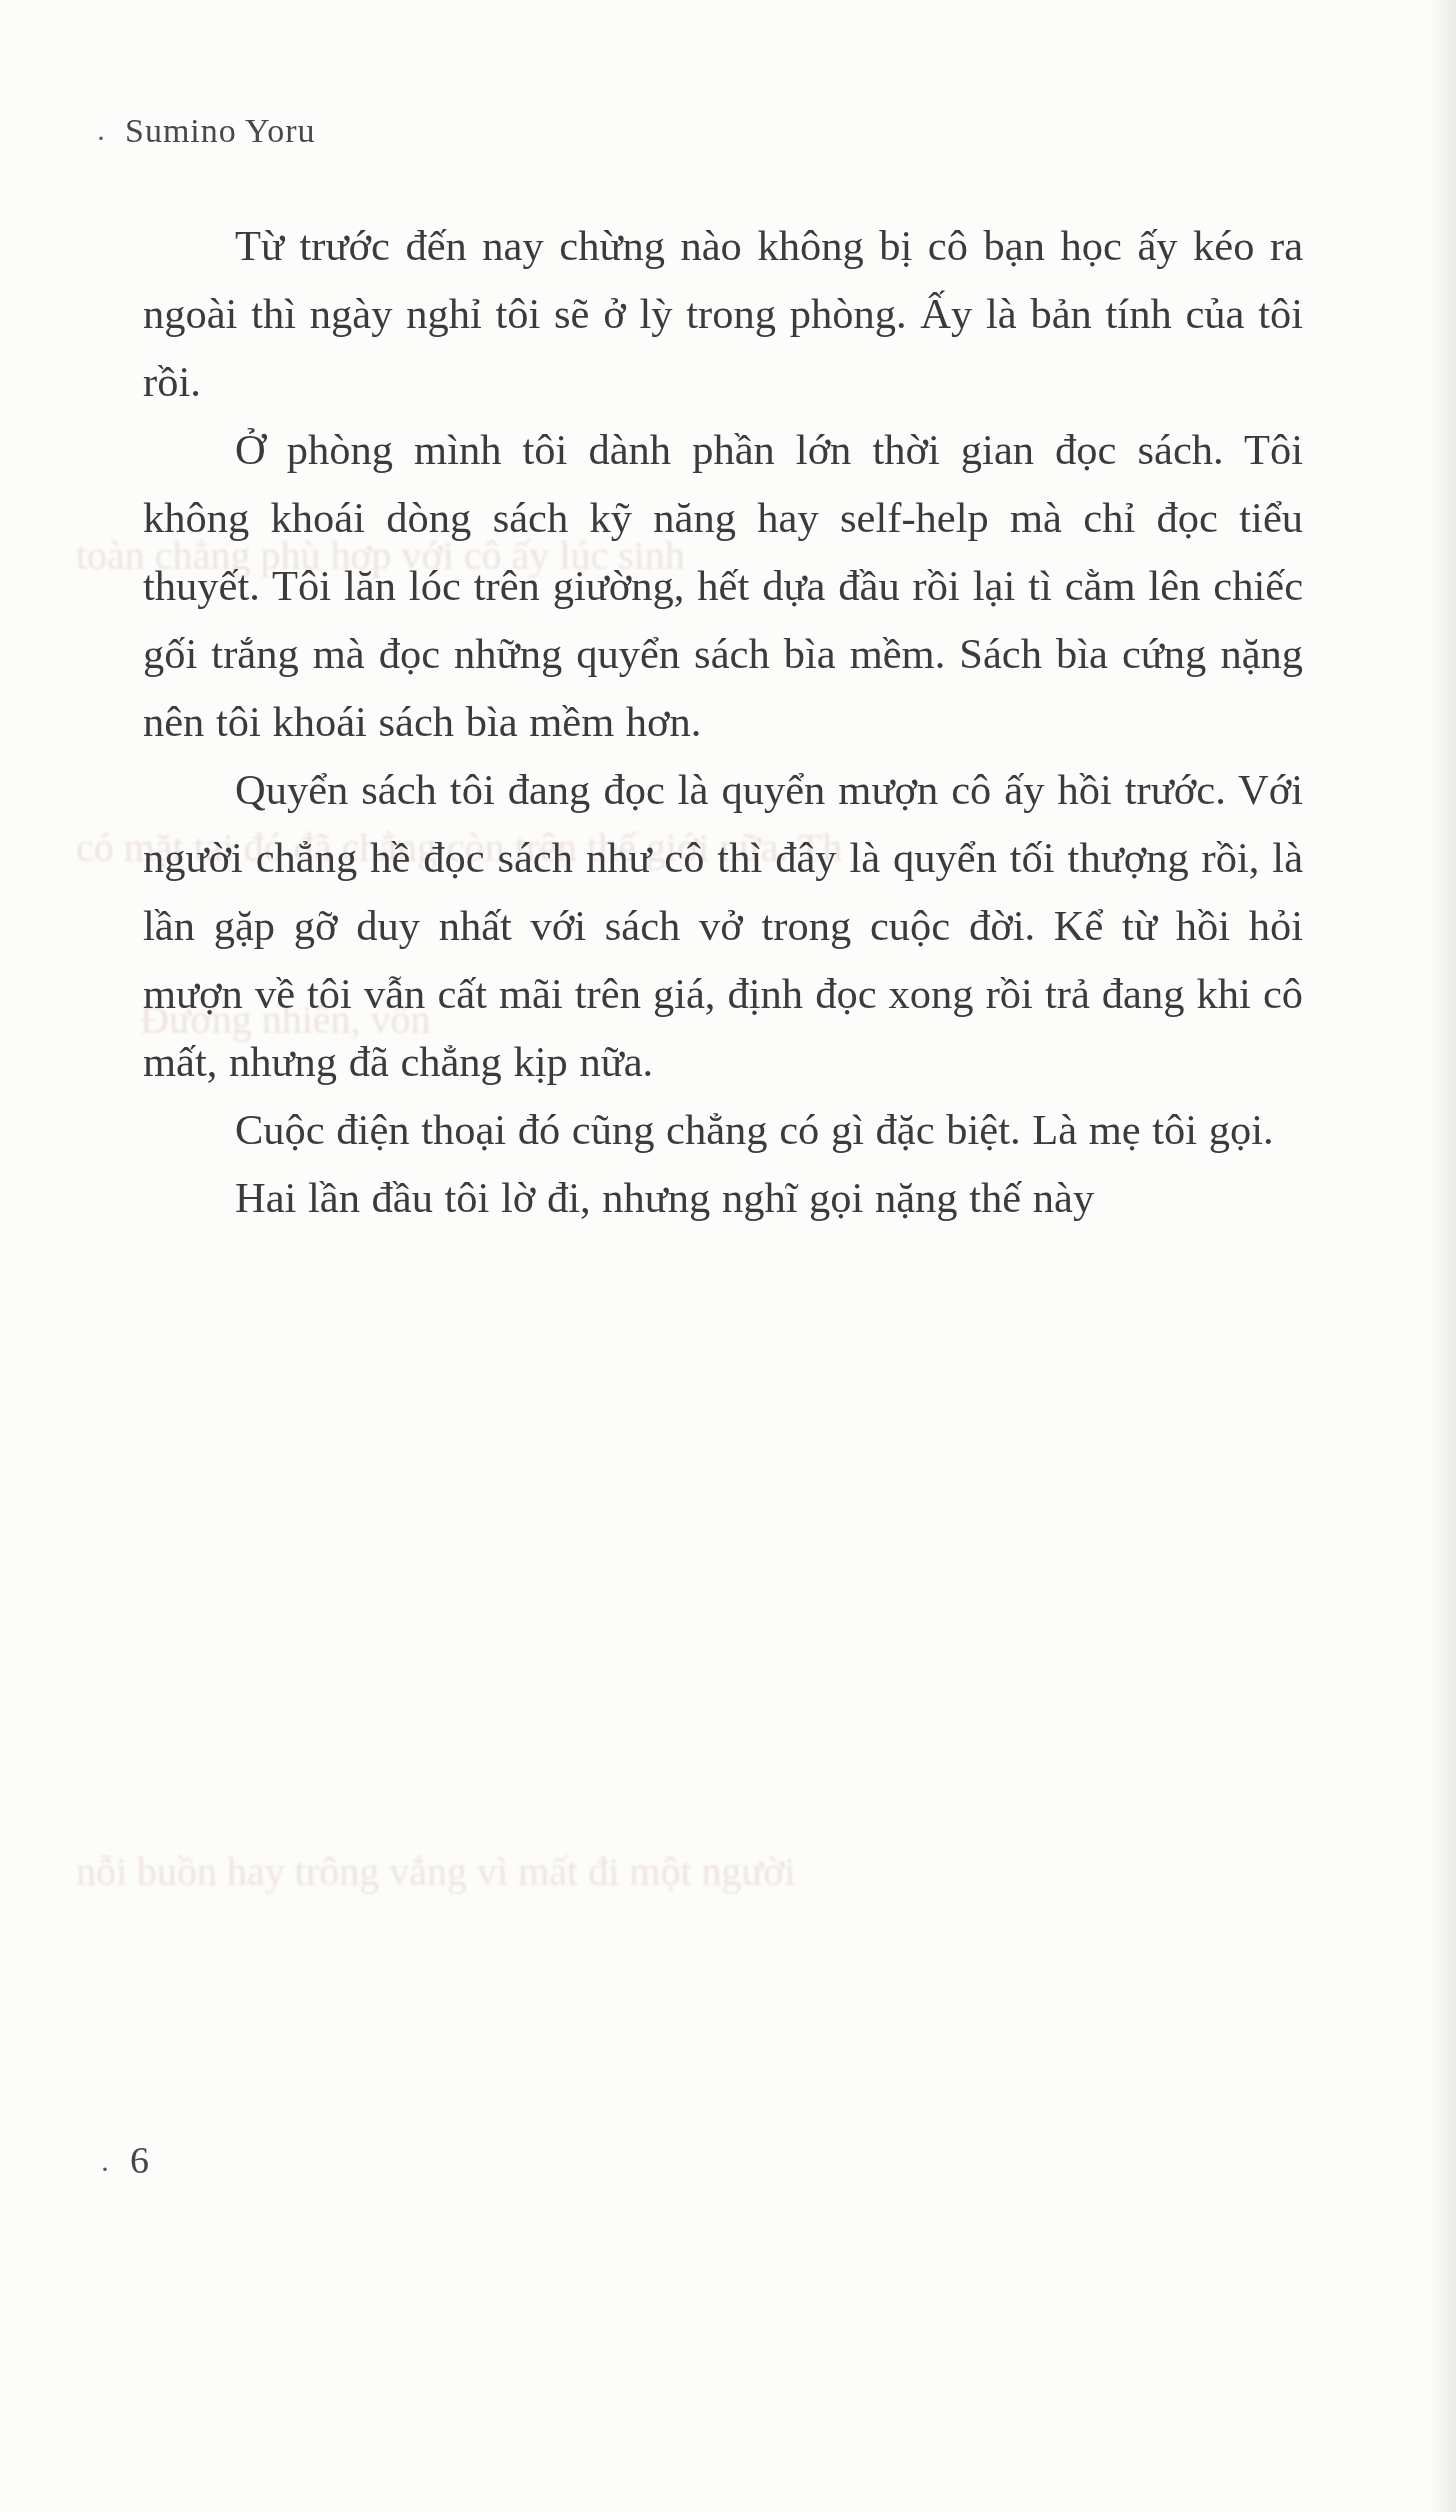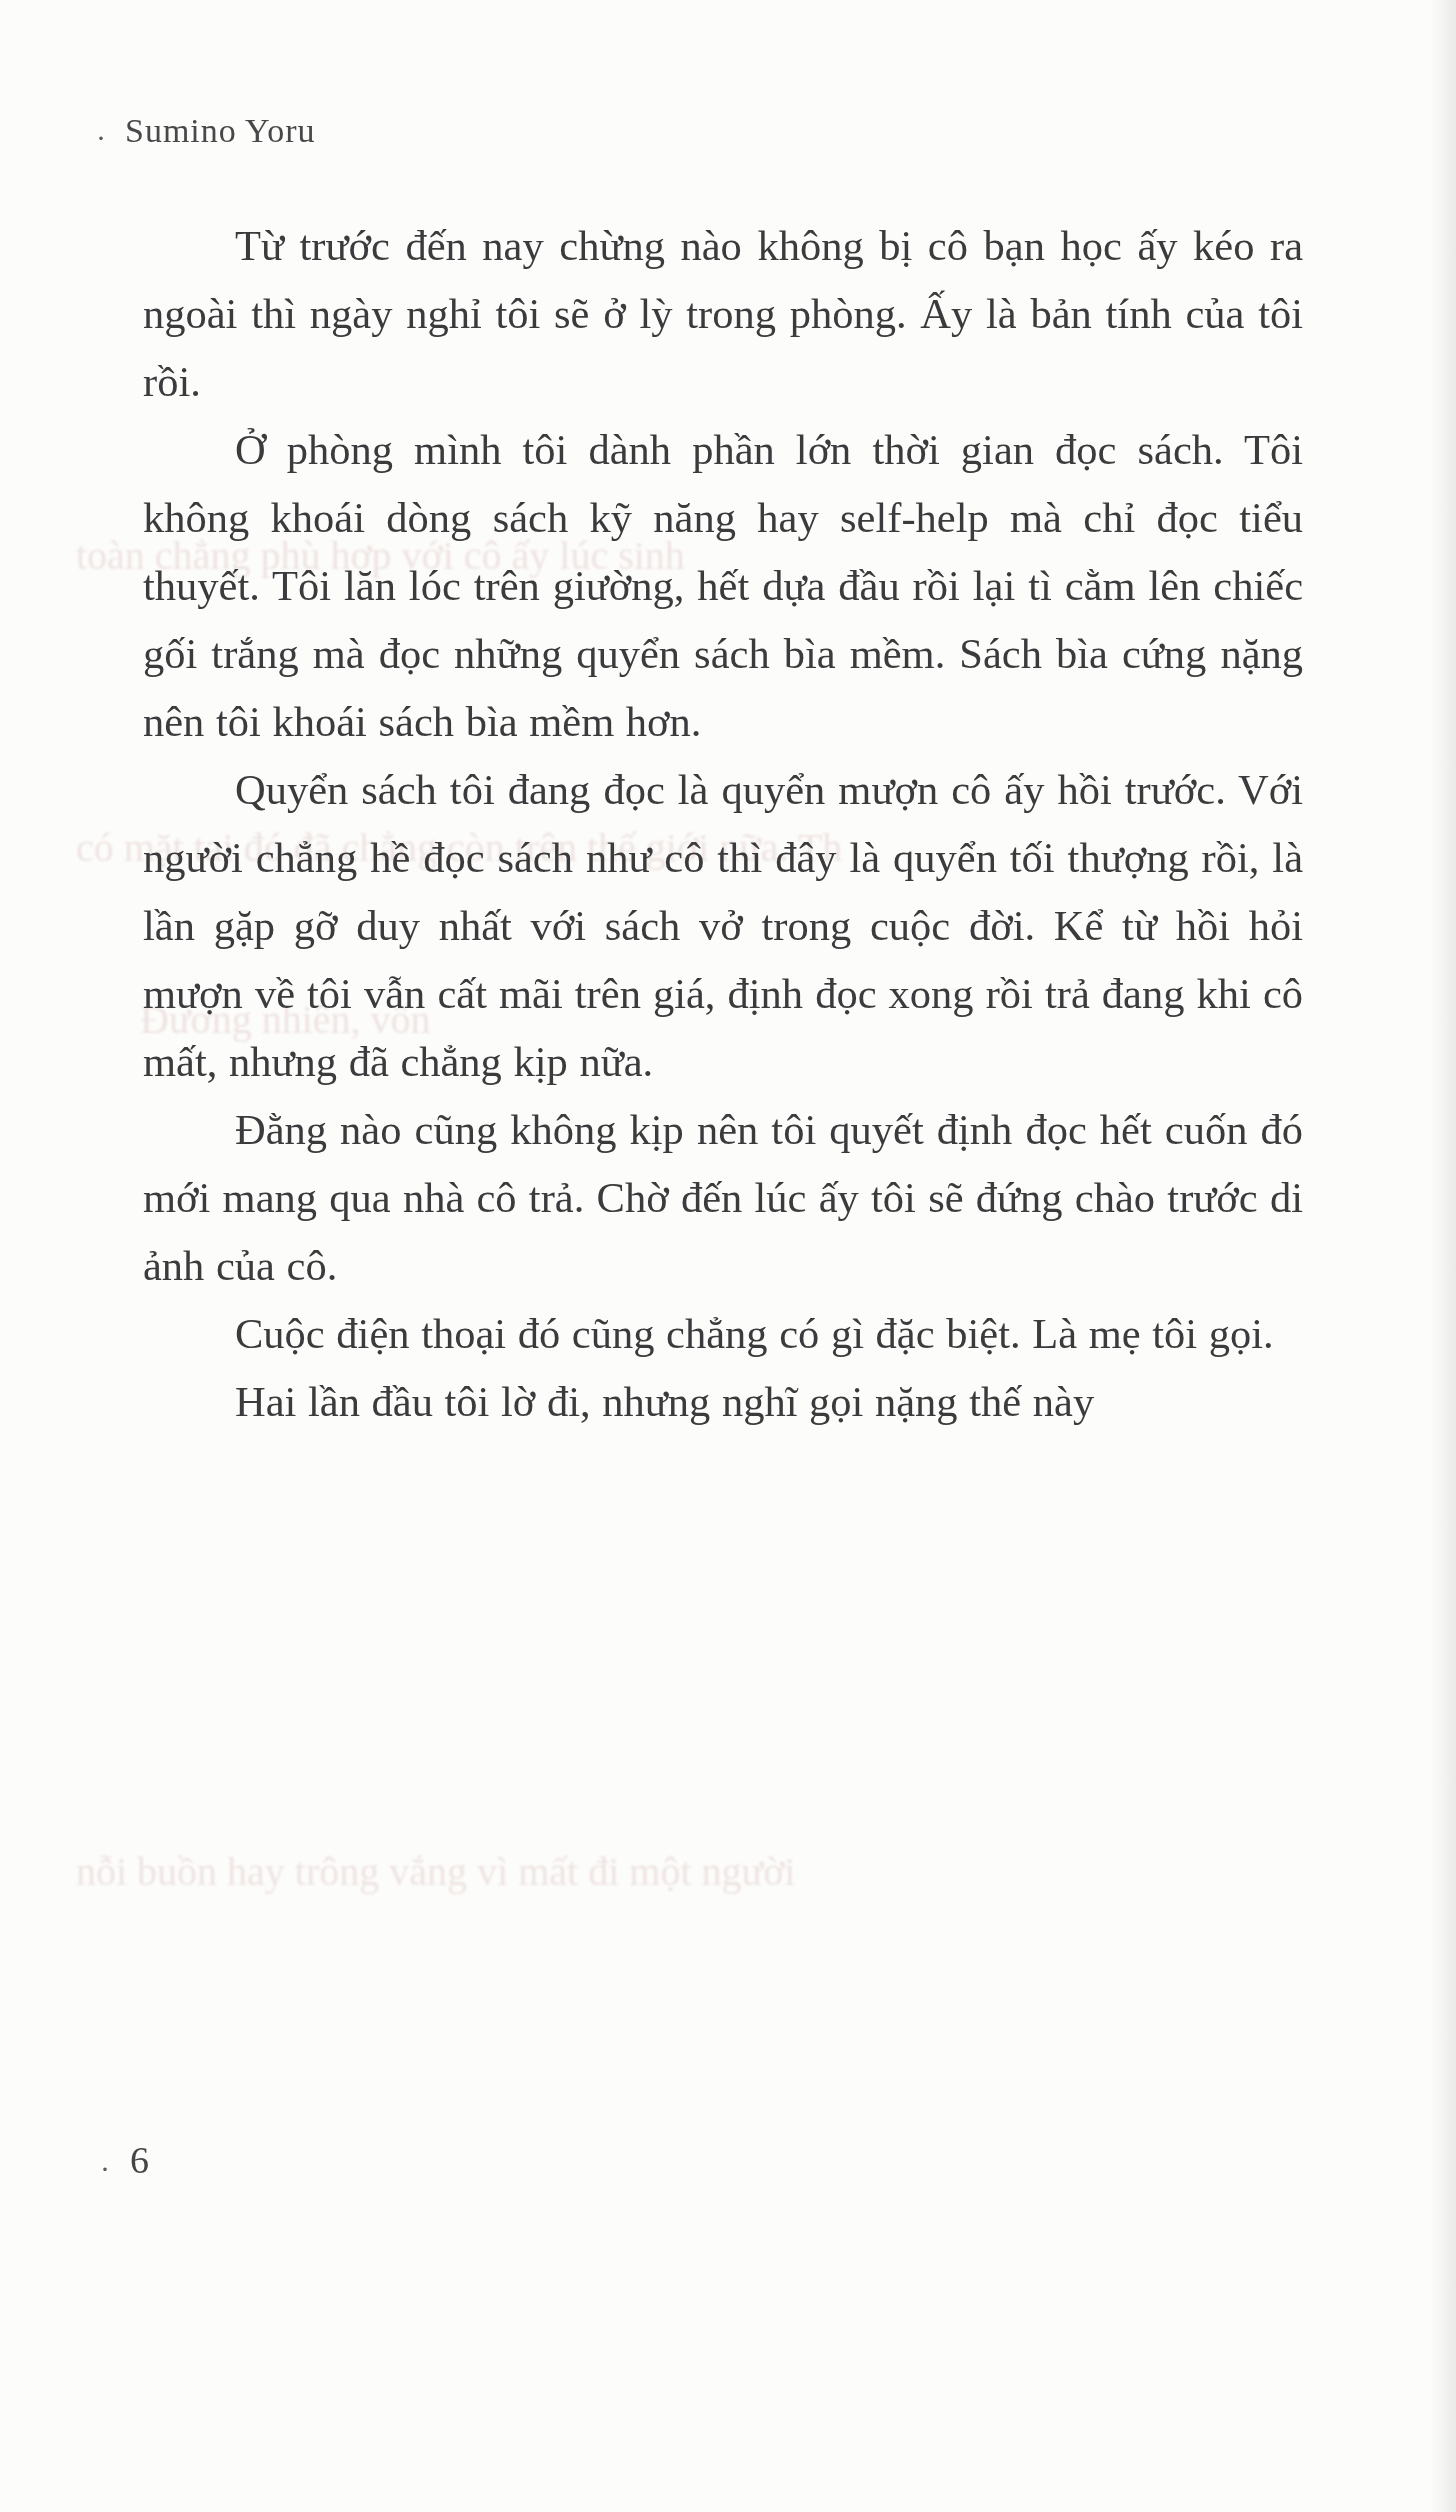--- a/index.html
+++ b/index.html
@@ -116,21 +116,20 @@
   </header>
 
   <main class="body-text">
 
       <p class="para">Từ trước đến nay chừng nào không bị cô bạn học ấy kéo ra ngoài thì ngày nghỉ tôi sẽ ở lỳ trong phòng. Ấy là bản tính của tôi rồi.</p>
 
       <p class="para">Ở phòng mình tôi dành phần lớn thời gian đọc sách. Tôi không khoái dòng sách kỹ năng hay self-help mà chỉ đọc tiểu thuyết. Tôi lăn lóc trên giường, hết dựa đầu rồi lại tì cằm lên chiếc gối trắng mà đọc những quyển sách bìa mềm. Sách bìa cứng nặng nên tôi khoái sách bìa mềm hơn.</p>
 
       <p class="para">Quyển sách tôi đang đọc là quyển mượn cô ấy hồi trước. Với người chẳng hề đọc sách như cô thì đây là quyển tối thượng rồi, là lần gặp gỡ duy nhất với sách vở trong cuộc đời. Kể từ hồi hỏi mượn về tôi vẫn cất mãi trên giá, định đọc xong rồi trả đang khi cô mất, nhưng đã chẳng kịp nữa.</p>
 
-      <p class="para">Đằng nào cũng không kịp nên tôi quyết định đọc hết cuốn đó mới mang qua nhà cô trả. Chờ đến lúc ấy tôi sẽ đứng chào trước di ảnh của cô.</p>
 
 
       <p class="para">Cuộc điện thoại đó cũng chẳng có gì đặc biệt. Là mẹ tôi gọi.</p>
 
       <p class="para">Hai lần đầu tôi lờ đi, nhưng nghĩ gọi nặng thế này</p>
     </main>
 
   <footer class="folio">
     <span class="dot">·</span>
     <span>6</span>

